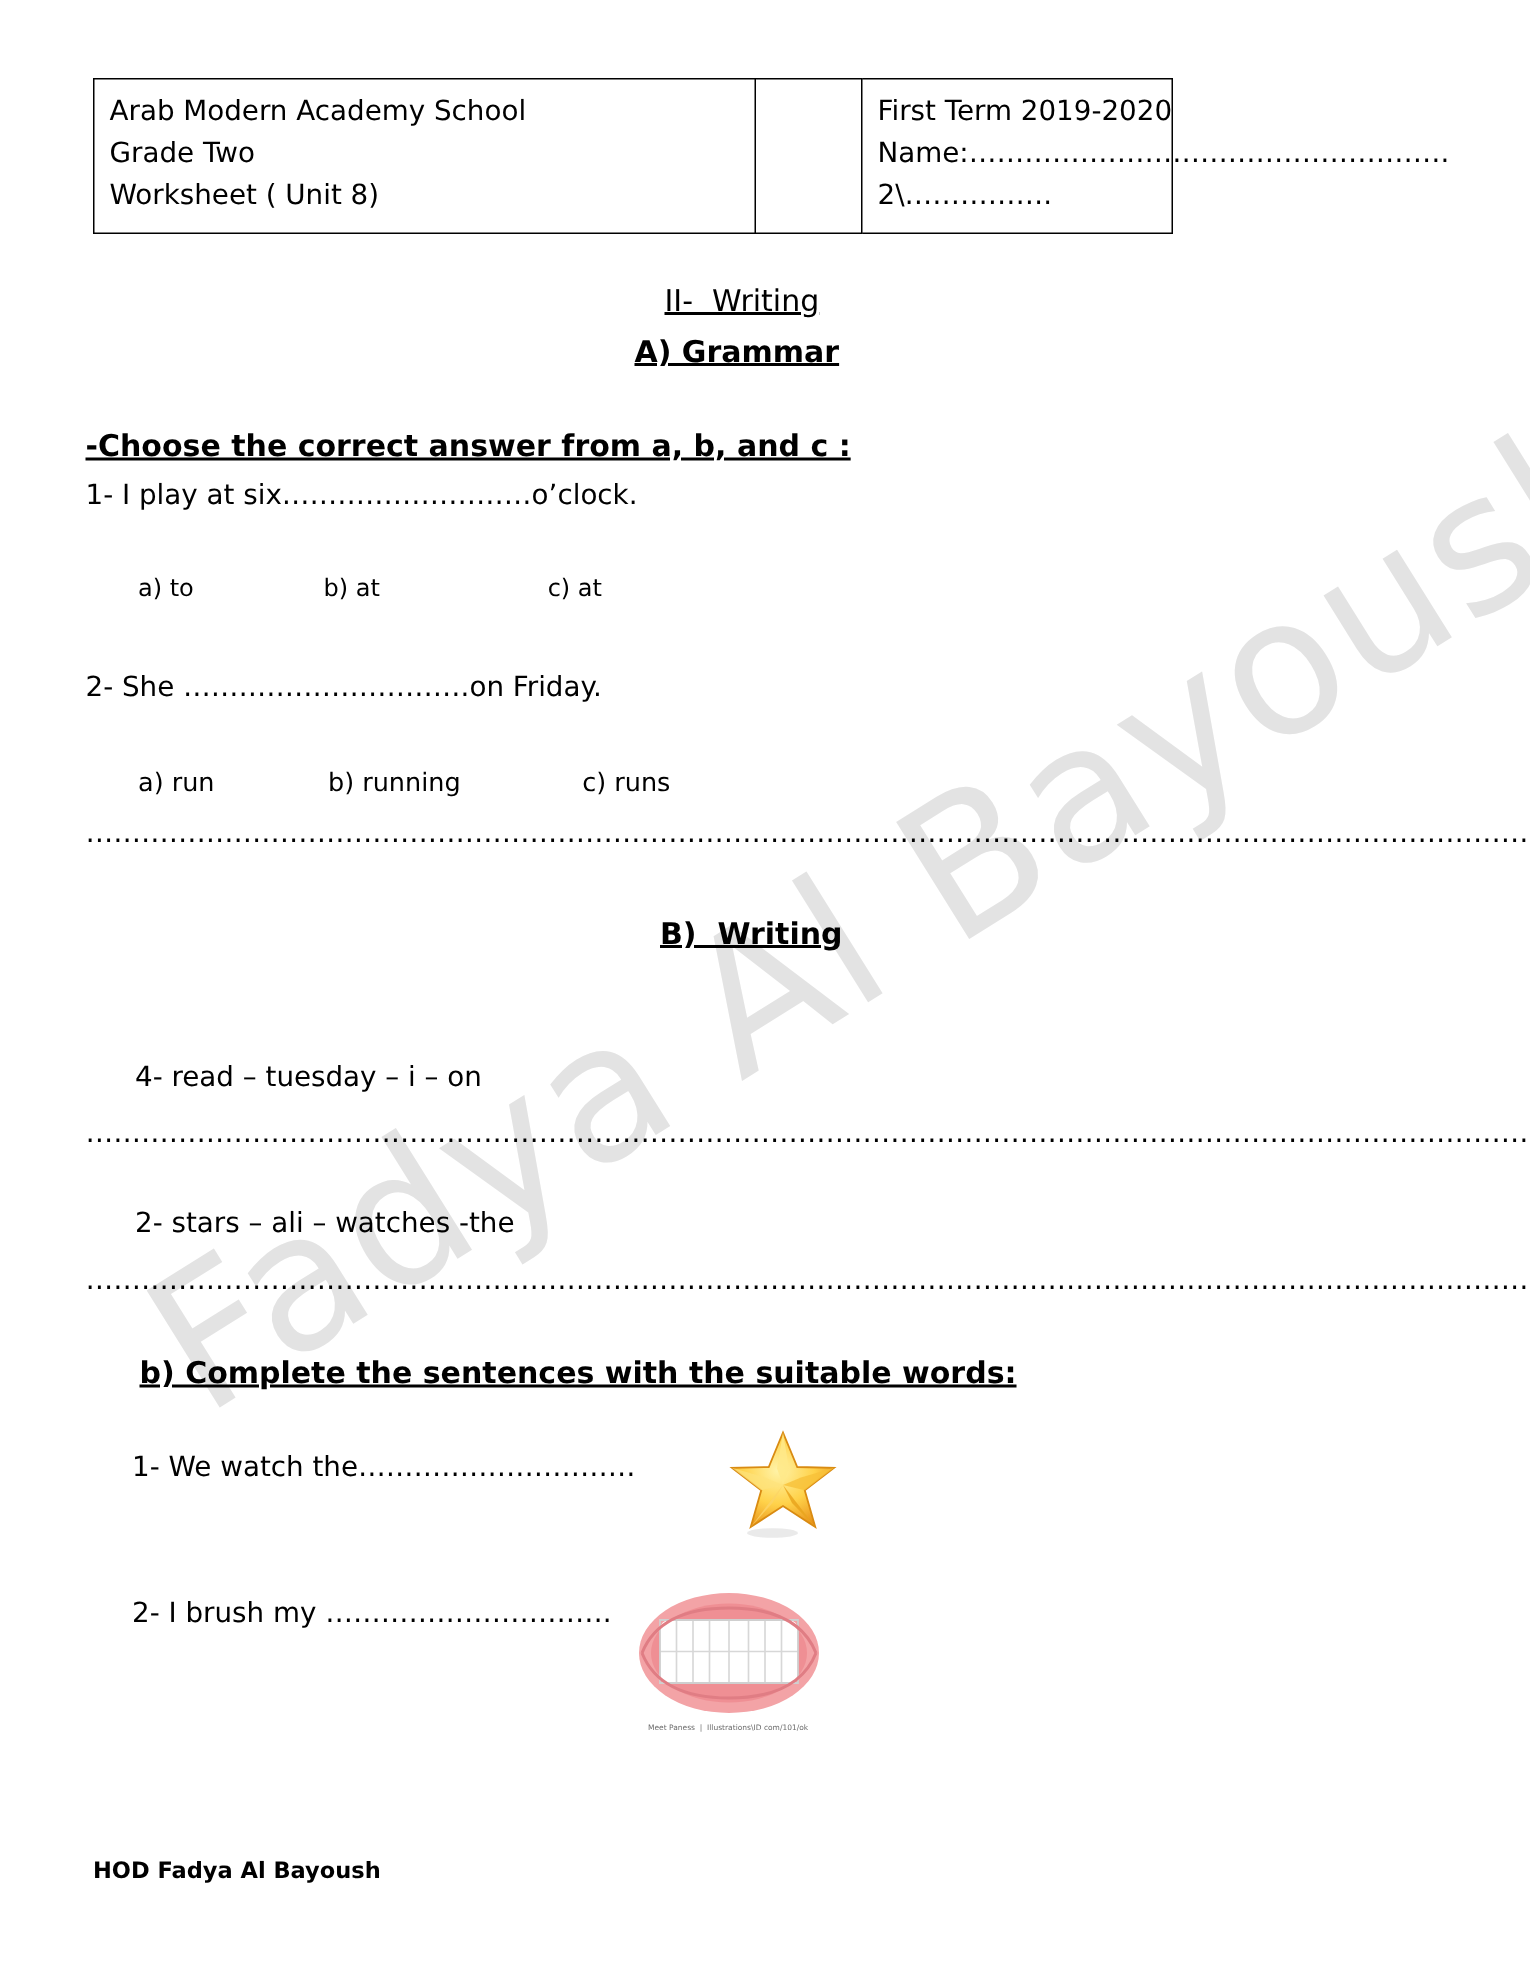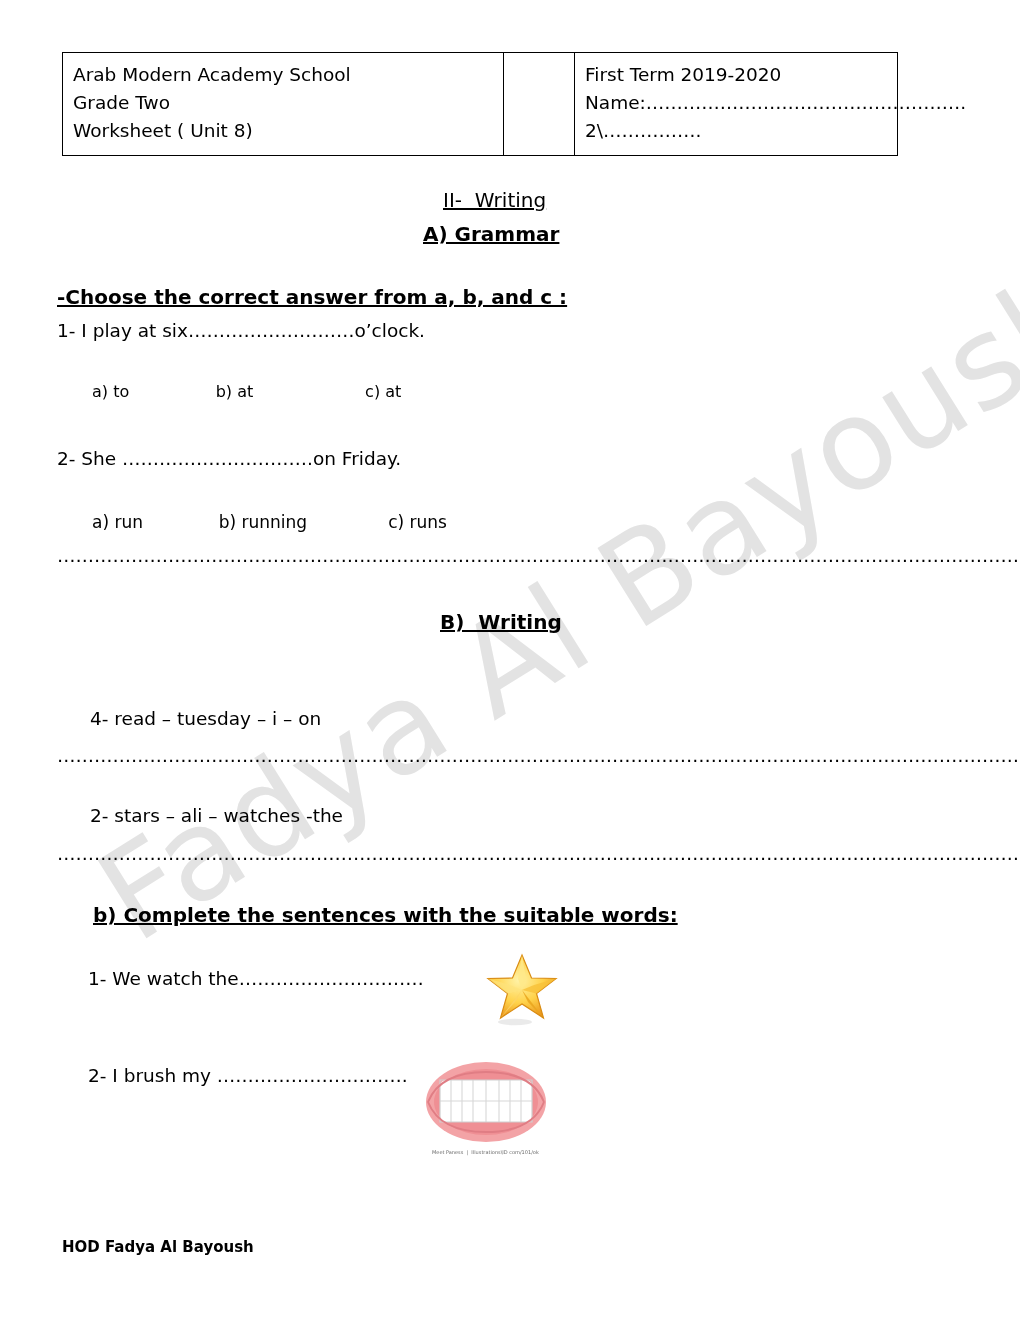--- a/index.html
+++ b/index.html
@@ -46,21 +46,21 @@
     z-index: 2;
     width: 1020px;
     height: 1320px;
   }
 
   
   .hdr-table {
     position: absolute;
     left: 62px;
     top: 52px;
-    width: 836px;
+    width: 720px;
     border-collapse: collapse;
     table-layout: fixed;
   }
   .hdr-table td {
     border: 1px solid #000;
     vertical-align: top;
     padding: 8px 10px 10px 10px;
     font-size: 18.5px;
     line-height: 1.52;
     font-family: "DejaVu Sans", sans-serif;

